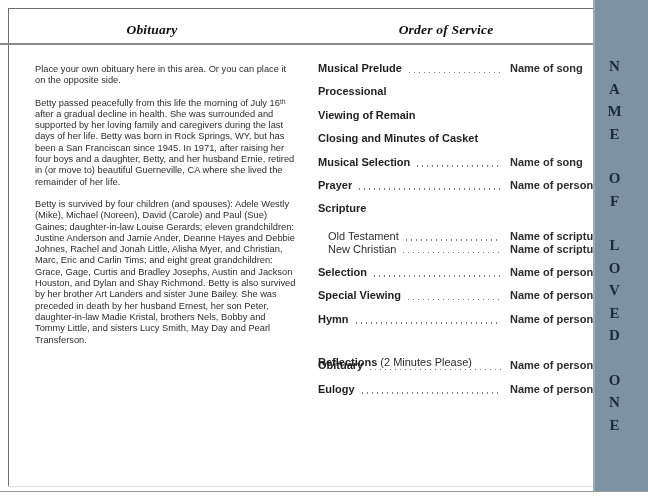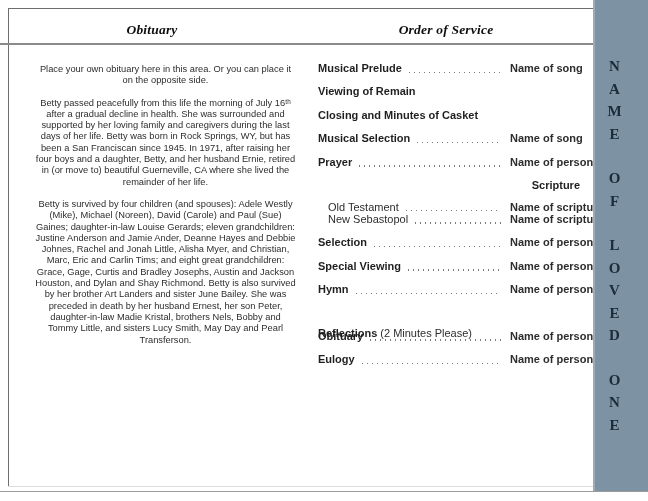--- a/index.html
+++ b/index.html
@@ -26,30 +26,30 @@
     text-align:center;letter-spacing:.2px;
   }
   .col-title.left{left:8px;width:288px;}
   .col-title.right{left:296px;width:300px;}
 
   
   .obit-col{
     position:absolute;left:35px;top:64px;width:261px;
     font-size:9.3px;line-height:11.3px;color:#2d2d2d;
   }
-  .obit-col p{margin:0 0 11px 0;text-align:center;}
+  .obit-col p{margin:0 0 11px 0;}
 
   
   .svc-col{position:absolute;left:318px;top:62px;width:262px;font-size:11px;color:#2d2d2d;}
   .svc-row{display:flex;align-items:baseline;height:13px;margin-bottom:10.4px;}
   .svc-row .svc-label{font-weight:bold;color:#1f1f1f;white-space:nowrap;}
   .svc-row .svc-suffix{margin-left:3px;white-space:nowrap;color:#2d2d2d;margin-top:20px;}
   .svc-row.sub{height:12.5px;margin-bottom:0;padding-left:10px;}
   .svc-row.sub .svc-label{font-weight:normal;color:#2d2d2d;text-align:right;}
-  .svc-row.scripture-head{margin-bottom:9px;justify-content:flex-end;}
+  .svc-row.scripture-head{margin-bottom:15px;}
   .svc-row.sub-last{margin-bottom:10.4px;}
   .leader{
     flex:1;height:1.5px;align-self:flex-end;
     margin:0 9px 2px 7px;
     background:repeating-linear-gradient(to right,#7c7c7c 0 1.3px,transparent 1.3px 5px);
   }
   .svc-value{flex:none;width:70px;white-space:nowrap;color:#2d2d2d;font-weight:bold;}
 
   
   .name-bar{
@@ -86,20 +86,23 @@
   </div>
 
   <div class="svc-col">
 
     <div class="svc-row">
       <span class="svc-label">Musical Prelude</span>
       <span class="leader"></span>
       <span class="svc-value">Name of song</span>
     </div>
 
+    <div class="svc-row">
+      <span class="svc-label">Processional</span>
+    </div>
 
     <div class="svc-row">
       <span class="svc-label">Viewing of Remain</span>
     </div>
 
     <div class="svc-row">
       <span class="svc-label">Closing and Minutes of Casket</span>
     </div>
 
     <div class="svc-row">
@@ -118,21 +121,21 @@
       <span class="svc-label">Scripture</span>
     </div>
 
     <div class="svc-row sub">
       <span class="svc-label">Old Testament</span>
       <span class="leader"></span>
       <span class="svc-value">Name of scripture</span>
     </div>
 
     <div class="svc-row sub sub-last">
-      <span class="svc-label">New Sebastopol</span>
+      <span class="svc-label">New Christian</span>
       <span class="leader"></span>
       <span class="svc-value">Name of scripture</span>
     </div>
 
     <div class="svc-row">
       <span class="svc-label">Selection</span>
       <span class="leader"></span>
       <span class="svc-value">Name of person</span>
     </div>
 

